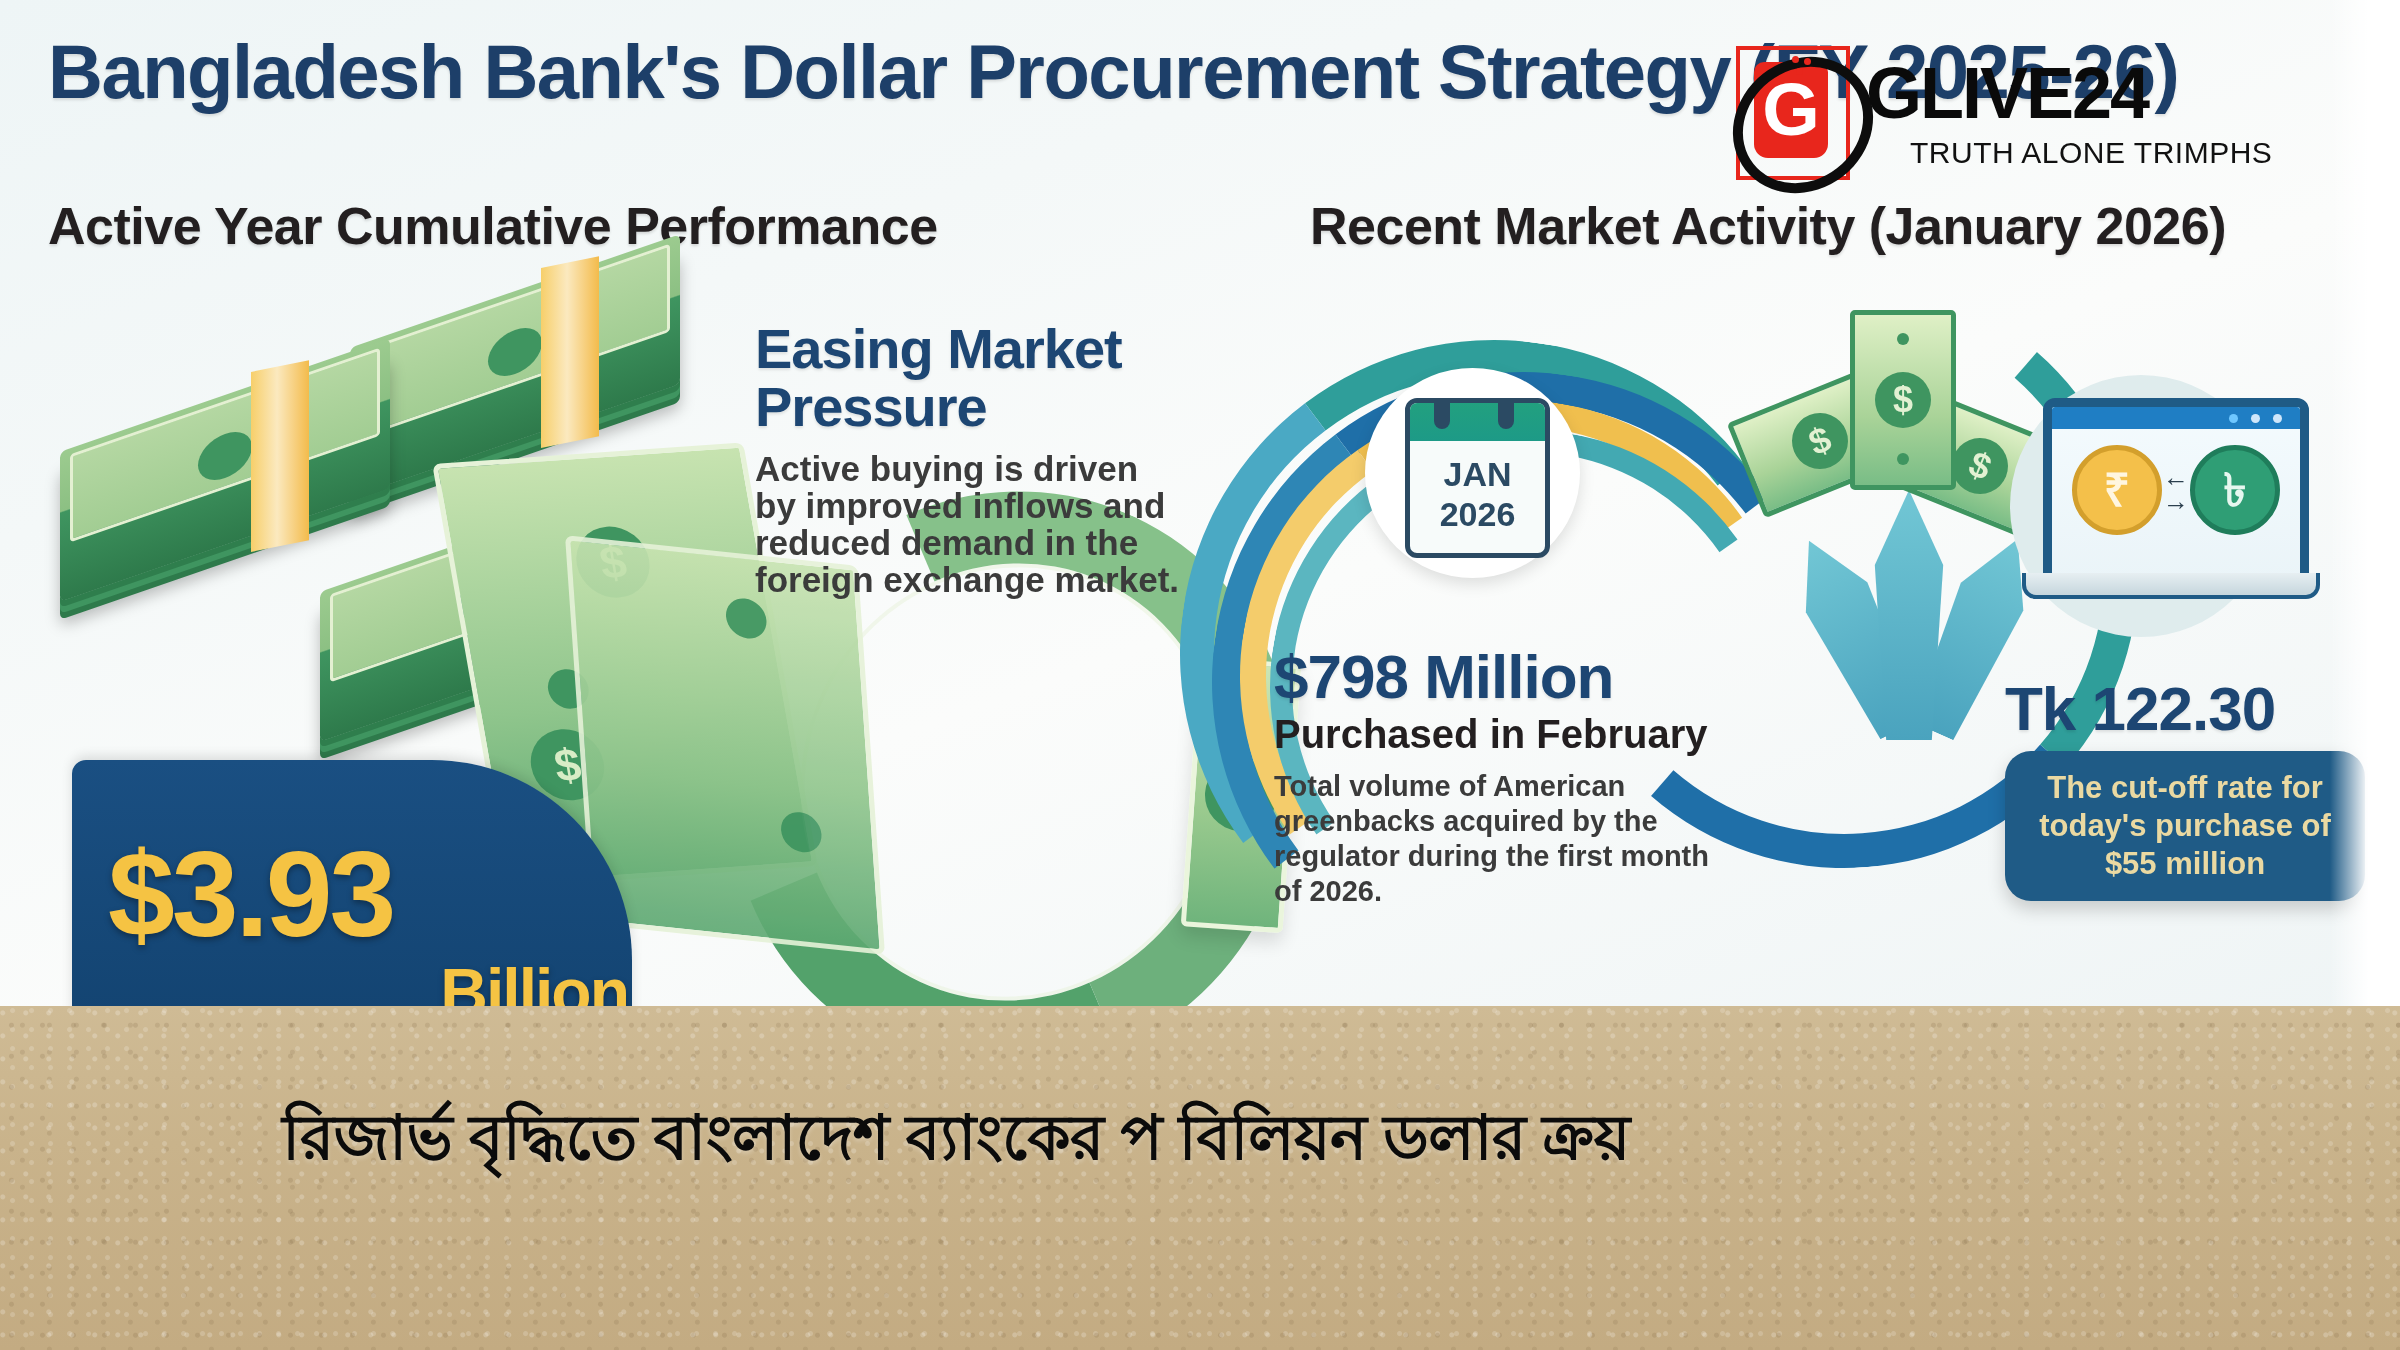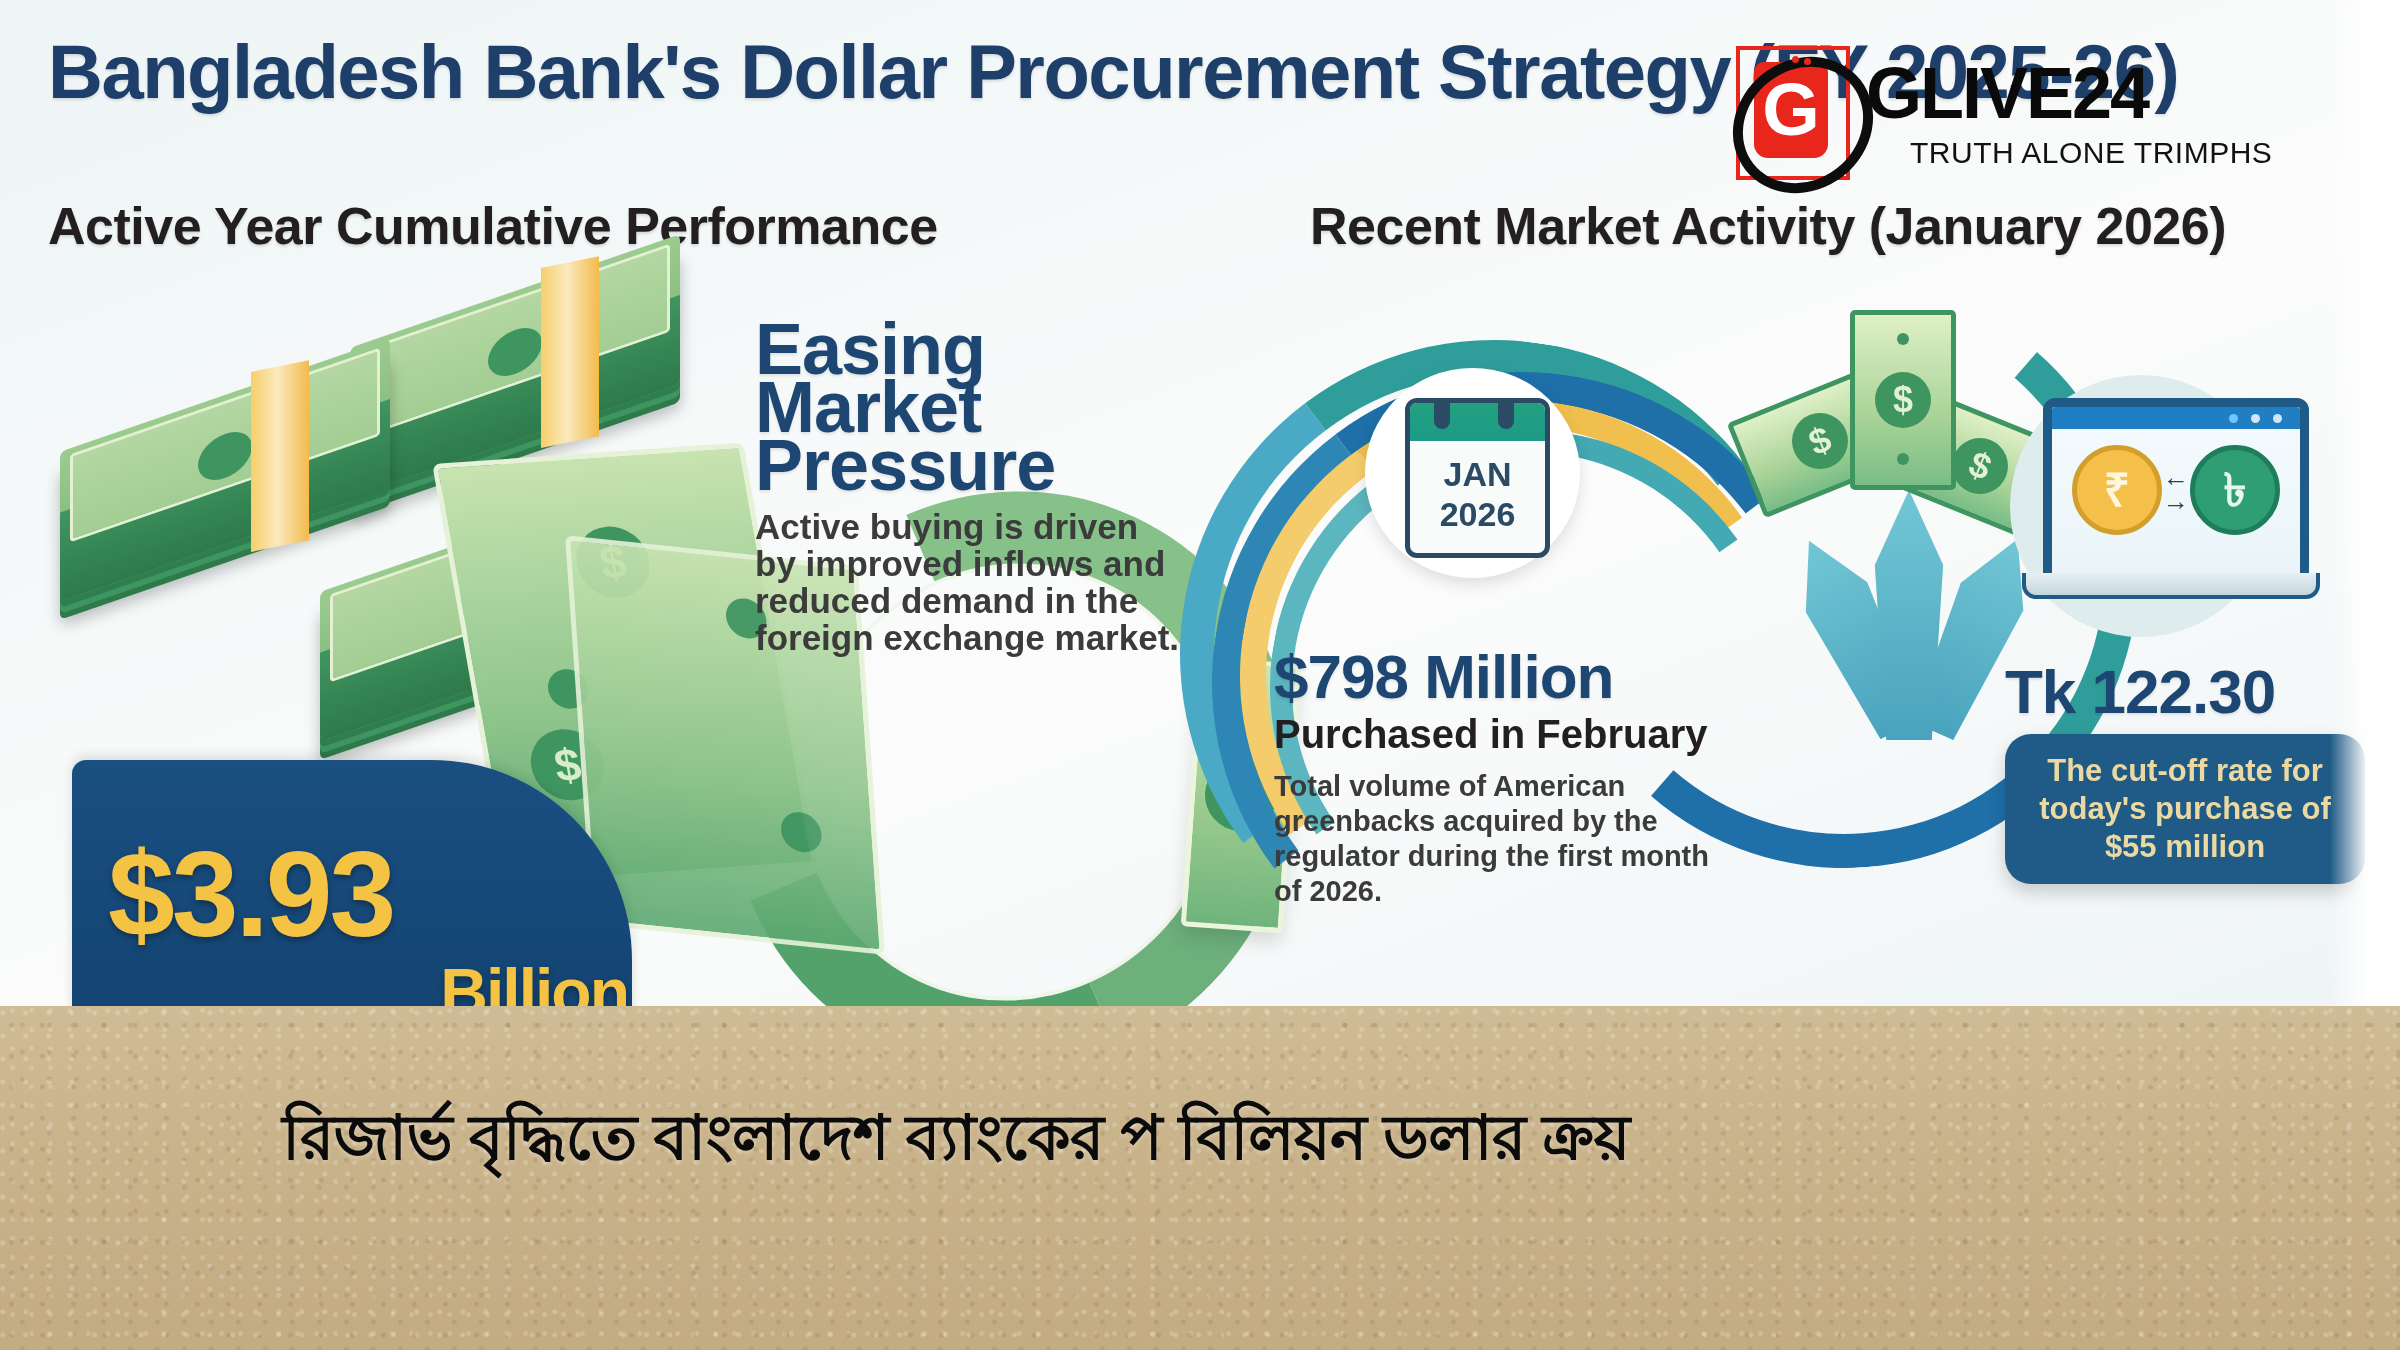--- a/index.html
+++ b/index.html
@@ -126,30 +126,30 @@
         background:linear-gradient(180deg,#e7eff2,#c6d6dd);border:4px solid #1f5b86;border-top:none;}
 
   
   .blk{position:absolute;}
   .blk .big{font-weight:bold;color:#1d4673;letter-spacing:-1px;
         text-shadow:0 2px 3px rgba(0,0,0,.1);}
   .blk .mid{font-weight:bold;color:#231f20;}
   .blk .body{color:#3b3b3b;font-weight:bold;}
 
   #b-ease{left:755px;top:320px;width:430px;}
-  #b-ease .big{font-size:72px;line-height:58px;}
+  #b-ease .big{font-size:56px;line-height:58px;}
   #b-ease .body{font-size:35px;line-height:37px;margin-top:14px;}
 
   #b-798{left:1274px;top:645px;width:470px;}
   #b-798 .big{font-size:62px;line-height:64px;}
   #b-798 .mid{font-size:40px;line-height:46px;margin-top:2px;}
   #b-798 .body{font-size:29px;line-height:35px;margin-top:12px;}
 
   #b-tk{left:2005px;top:660px;width:360px;}
-  #b-tk .big{font-size:62px;line-height:64px;}
+  #b-tk .big{font-size:62px;line-height:64px;margin-top:17px;}
   .pill{margin-top:10px;background:#1f5b86;border-radius:26px;padding:18px 22px;
         color:#ead9a2;font-size:31px;line-height:38px;font-weight:bold;text-align:center;
         box-shadow:0 8px 18px rgba(0,0,0,.18);}
 
   
   .panel{position:absolute;left:72px;top:760px;width:560px;height:300px;
         background:linear-gradient(180deg,#1a4f82,#12426f);
         border-radius:14px 200px 0 0;box-shadow:0 -4px 12px rgba(0,0,0,.12);}
   .amount{position:absolute;left:108px;top:838px;width:520px;}
   .amount .v{font-size:120px;font-weight:bold;color:#f5c343;letter-spacing:-3px;line-height:112px;

